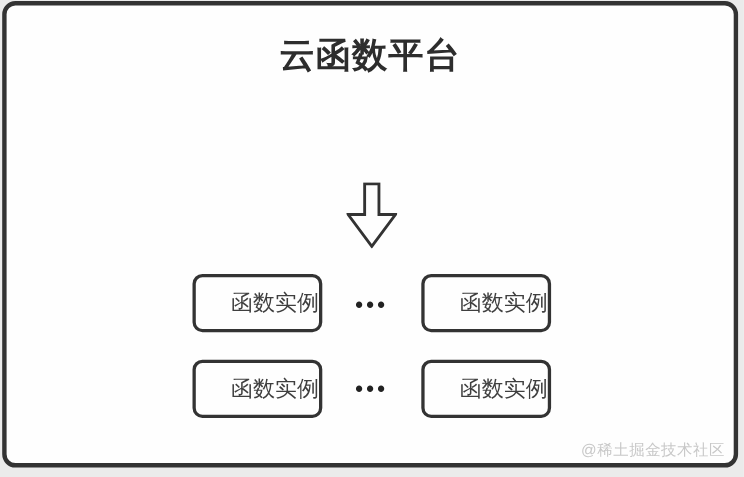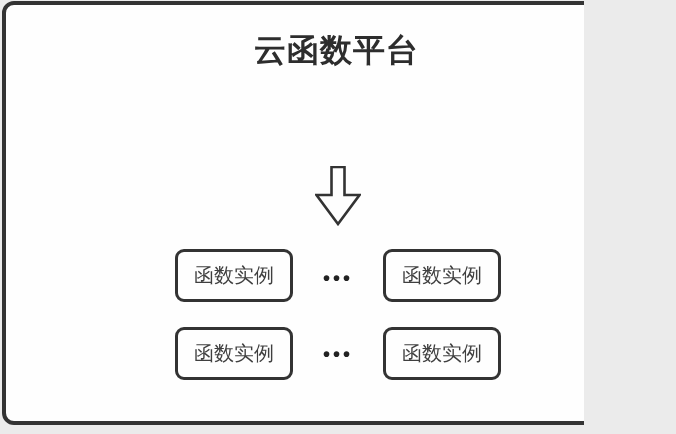--- a/index.html
+++ b/index.html
@@ -2,21 +2,21 @@
 <html><head>
 <meta charset="utf-8">
 <style>
   * { margin: 0; padding: 0; box-sizing: border-box; }
   html, body {
     font-family: "Liberation Sans", "DejaVu Sans", sans-serif;
     background: #ebebeb;
   }
   .canvas {
     position: relative;
-    width: 584px;
+    width: 676px;
     height: 434px;
     background: #ebebeb;
     overflow: hidden;
   }
   .frame {
     position: absolute;
     left: 2px;
     top: 1px;
     width: 669px;
     height: 424px;
@@ -68,21 +68,21 @@
   }
   .instance-box {
     position: absolute;
     width: 118px;
     height: 53px;
     border: 3px solid #333333;
     border-radius: 9px;
     background: #fefefe;
     display: flex;
     align-items: center;
-    justify-content: center;
+    justify-content: flex-end;
     font-size: 20px;
     color: #3f3f3f;
   }
   .box-r1-left  { left: 169px; top: 244px; }
   .box-r1-right { left: 377px; top: 244px; }
   .box-r2-left  { left: 169px; top: 322px; }
   .box-r2-right { left: 377px; top: 322px; }
   .ellipsis {
     position: absolute;
     width: 60px;
@@ -127,15 +127,16 @@
     </div>
 
     <div class="instance-box box-r2-left">
       <span>函数实例</span>
     </div>
     <div class="ellipsis ellipsis-r2">•••</div>
     <div class="instance-box box-r2-right">
       <span>函数实例</span>
     </div>
 
+    <div class="watermark">@稀土掘金技术社区</div>
 
   </div>
 </div>
 
 </body></html>

